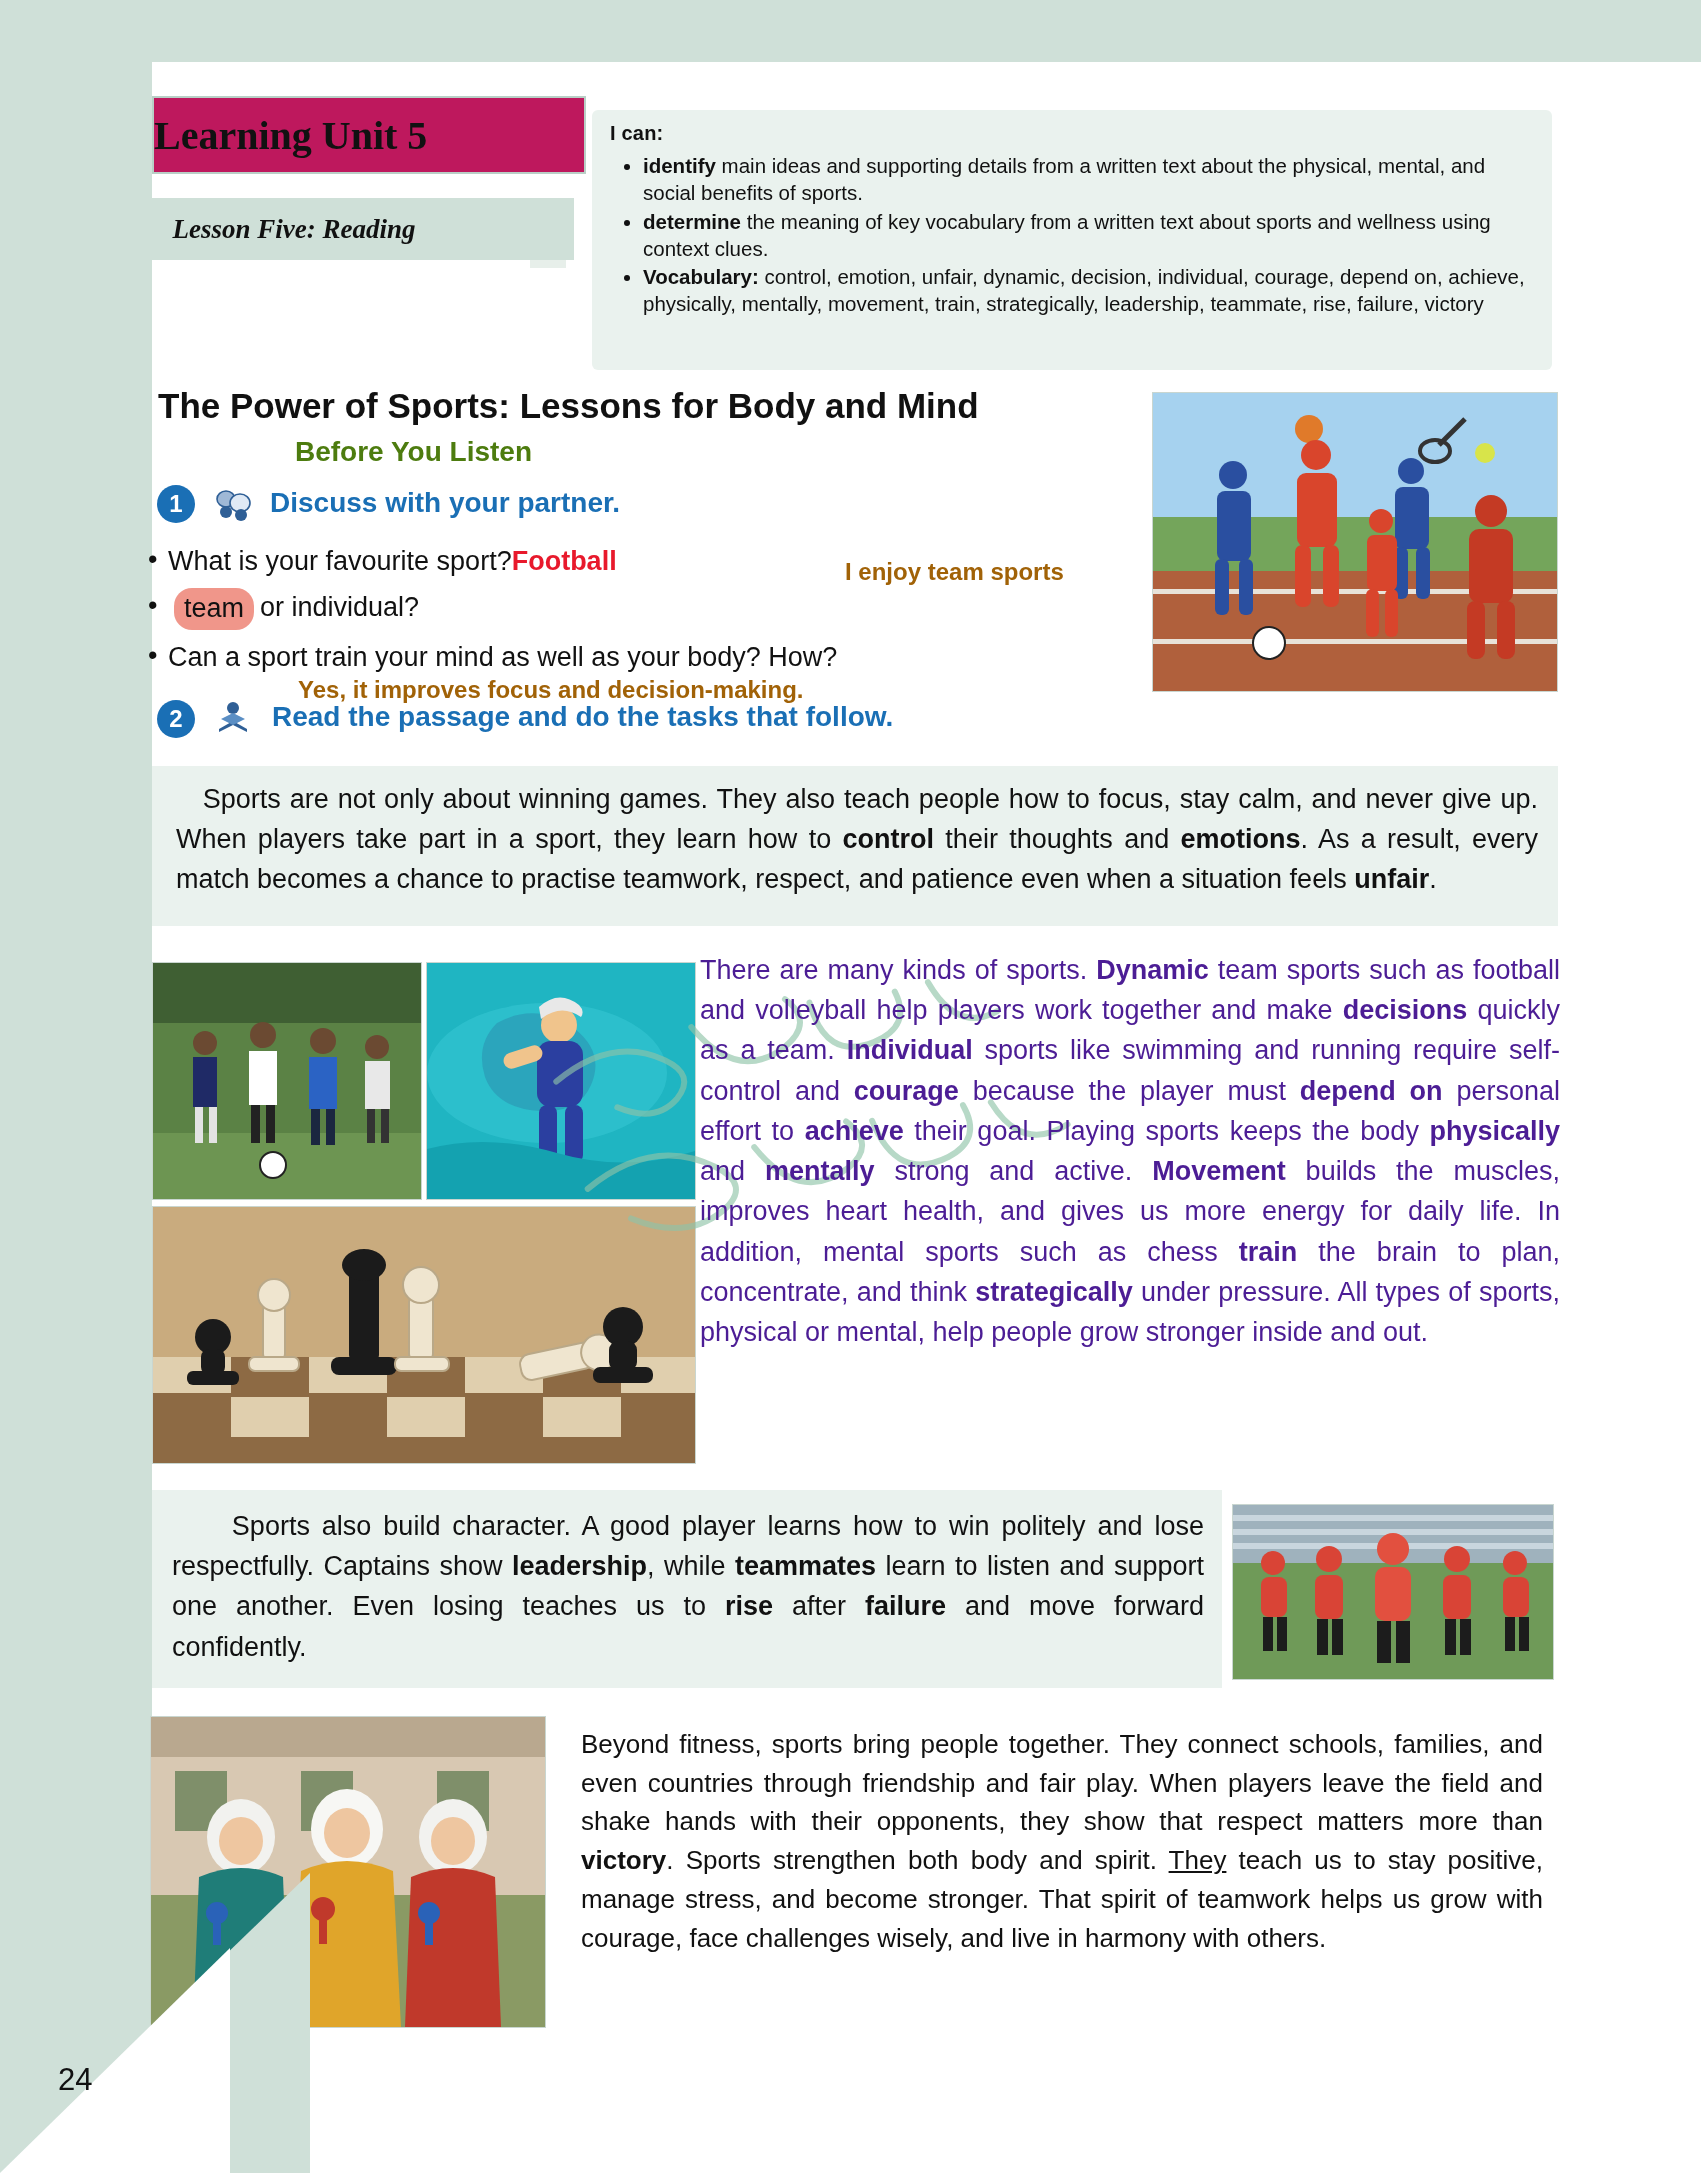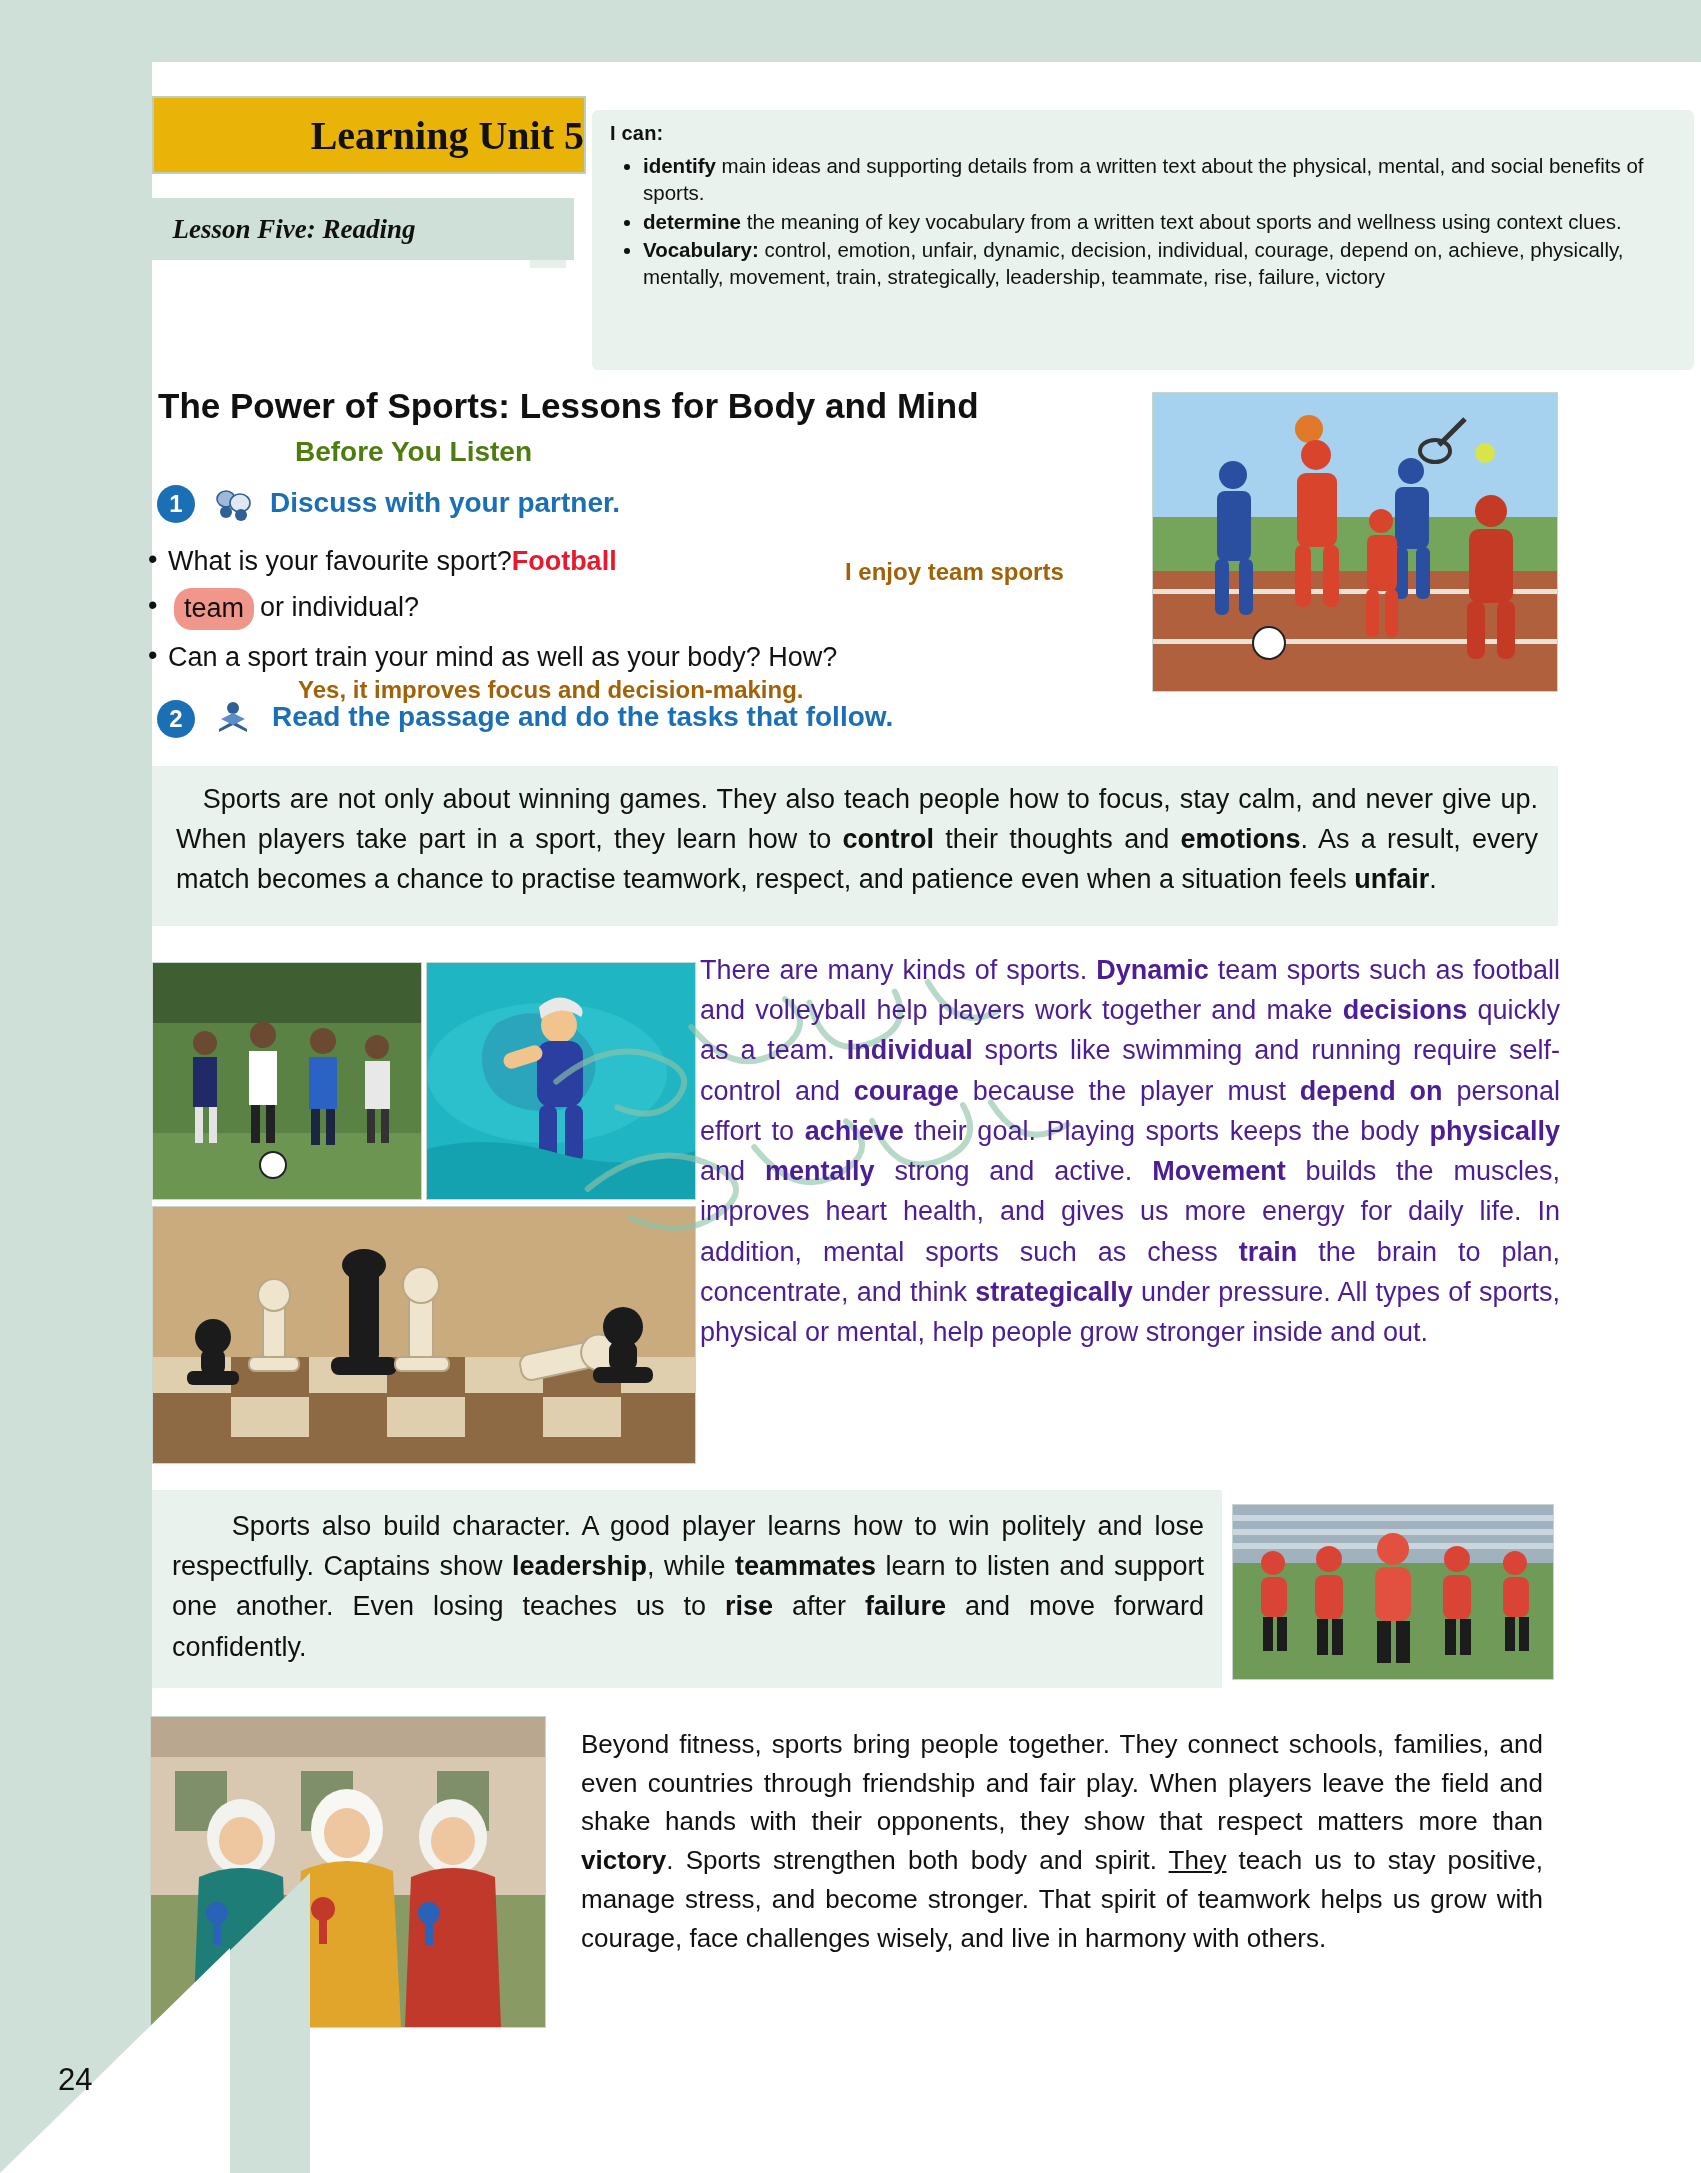--- a/index.html
+++ b/index.html
@@ -36,23 +36,23 @@
     position:absolute; left:0px; bottom:0px;
     width:0; height:0;
     border-left:230px solid transparent;
     border-bottom:225px solid #ffffff;
   }
 
   
   .unit-box {
     position:absolute; left:152px; top:96px;
     width:434px; height:78px;
-    background:#eab308;
+    background:#be185d;
     border:2px solid #b9cfc6;
-    display:flex; align-items:center; justify-content:flex-end;
+    display:flex; align-items:center; justify-content:flex-start;
   }
   .unit-box span {
     font-family:"Liberation Serif", serif;
     font-size:40px; font-weight:bold; color:#111;
   }
   .lesson-bar {
     position:absolute; left:14px; top:198px;
     width:560px; height:62px;
     background:#cfe0d8;
     display:flex; align-items:center; justify-content:center;
@@ -62,21 +62,21 @@
     font-size:27px; font-weight:bold; color:#111;font-style:italic;
   }
   .lesson-bar-shadow {
     position:absolute; left:530px; top:206px;
     width:36px; height:62px;
     background:#e7efea;
   }
 
   .ican {
     position:absolute; left:592px; top:110px;
-    width:1102px; height:260px;
+    width:960px; height:260px;
     background:#eaf2ee;
     border-radius:6px;
     padding:12px 18px 10px 18px;
   }
   .ican .ican-title {
     font-size:20px; font-weight:bold; color:#111; margin-bottom:4px;
     letter-spacing:.2px;
   }
   .ican ul { margin:7px; padding-left:26px; }
   .ican li {

